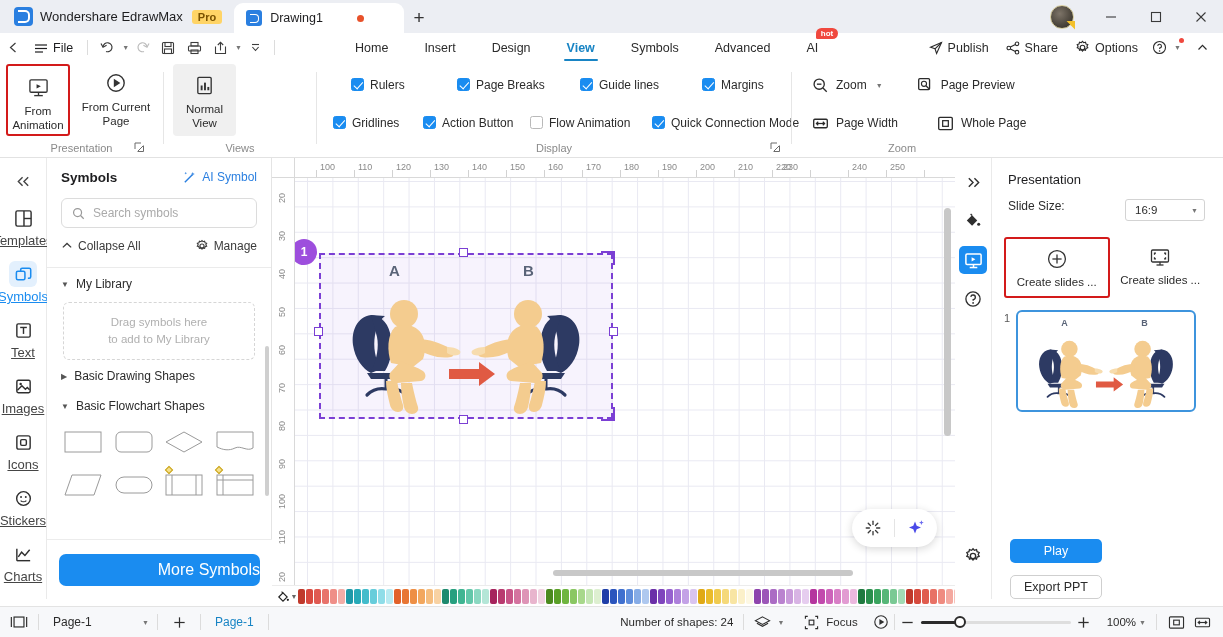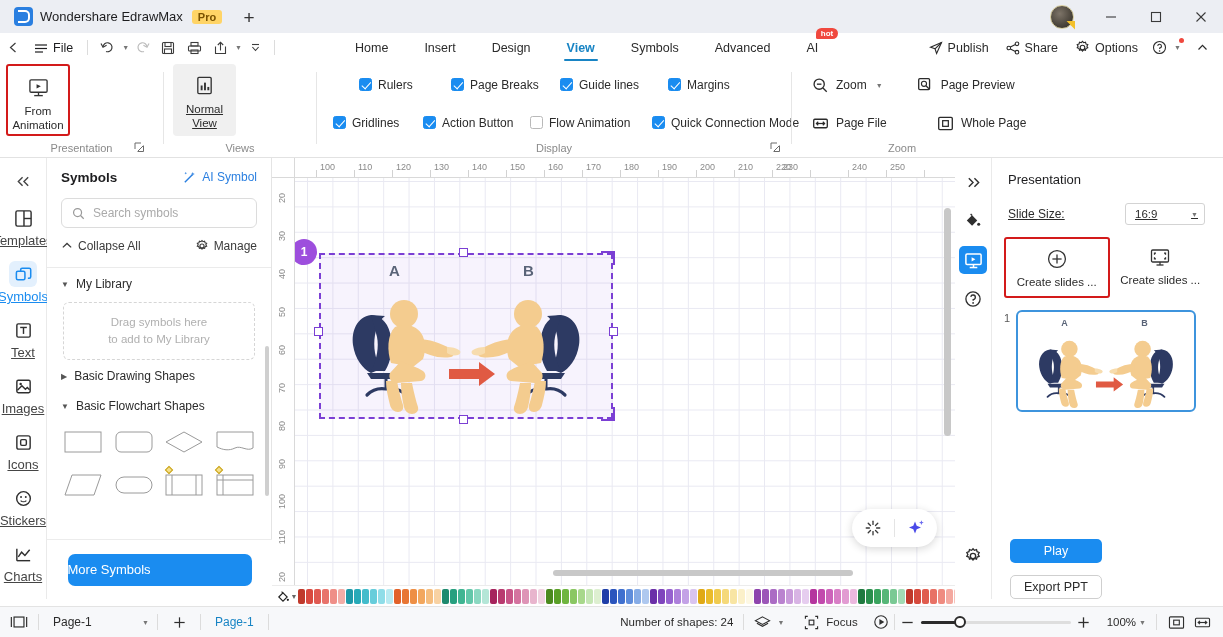--- a/index.html
+++ b/index.html
@@ -110,21 +110,21 @@
     font-size:11px; color:#8a8a8a;
   }
   .rgroup-sep{ position:absolute; top:10px; width:1px; height:72px; background:#e6e6e6;}
   .bigbtn{
     width:72px; display:flex; flex-direction:column; align-items:center;
     gap:4px; padding-top:8px; cursor:default;
   }
   .bigbtn .lbl{ font-size:11.5px; color:#2b2b2b; text-align:center; line-height:1.25;}
   .bigbtn .ico{ height:26px; display:flex;align-items:center;justify-content:center; color:#333;}
   .redbox{ border:2.5px solid #d31a1a; border-radius:3px; }
-  .greybtn{ background:#f0f0f0; border-radius:4px;text-decoration:underline; }
+  .greybtn{ background:#f0f0f0; border-radius:4px; }
   .launcher{ position:absolute; bottom:3px; color:#6b6b6b; font-size:11px;}
 
   .cbrow{ display:flex; align-items:center; gap:6px; height:21px; }
   .cb{
     width:13px;height:13px;border-radius:2.5px;border:1px solid #b9b9b9;background:#fff;
     flex:none; position:relative;
   }
   .cb.on{ background:#1a8cf0; border-color:#1a8cf0; }
   .cb.on::after{
     content:""; position:absolute; left:3.5px; top:1px; width:4px;height:7.5px;
@@ -187,22 +187,22 @@
   }
   .sp-scrollbar{
     position:absolute; right:2px; top:78px; width:4px; height:150px;
     background:#cfcfcf; border-radius:3px;
   }
   .sp-foot{
     position:absolute; left:0; bottom:0; width:225px; height:60px; background:#fff;
     border-top:1px solid #ececec; display:flex;align-items:center;justify-content:center;
   }
   .more-symbols{
-    width:184px; height:32px; background:#1a8cf0; color:#fff; border-radius:7px;
-    display:flex;align-items:center;justify-content:flex-start; font-size:13px;
+    width:201px; height:32px; background:#1a8cf0; color:#fff; border-radius:7px;
+    display:flex;align-items:center;justify-content:flex-end; font-size:16px;
   }
 
   
   .canvas-area{ position:absolute; left:272px; top:158px; width:683px; height:441px; background:#fff; }
   .ruler-h{
     position:absolute; left:23px; top:0; width:660px; height:20px;
     background:#fff; border-bottom:1px solid #d9d9d9; overflow:hidden;
   }
   .ruler-v{
     position:absolute; left:0; top:20px; width:23px; height:421px;
@@ -270,21 +270,21 @@
   }
   .rr-item{ width:28px;height:28px;margin-bottom:11px;display:flex;align-items:center;justify-content:center;color:#2f2f2f;border-radius:5px;}
   .rr-item.active{ background:#1a8cf0; color:#fff; }
   .rr-gear{ position:absolute; bottom:18px; }
 
   
   .ppanel{
     position:absolute; left:992px; top:158px; width:231px; height:441px; background:#fff;
   }
   .pp-title{ padding:14px 16px 12px; font-size:13px; color:#1d1d1f; }
-  .pp-row{ display:flex;align-items:center;justify-content:space-between; padding:0 18px 0 16px; height:30px;text-decoration:underline;}
+  .pp-row{ display:flex;align-items:flex-start;justify-content:space-between; padding:0 18px 0 16px; height:30px;}
   .pp-lbl{ font-size:12px; color:#2b2b2b; }
   .pp-select{
     width:80px;height:22px;border:1px solid #d3d3d3;border-radius:3px;
     display:flex;align-items:center;justify-content:space-between;padding:0 6px 0 9px;
     font-size:11.5px; color:#2b2b2b;
   }
   .pp-create{ display:flex; padding:8px 12px 0; gap:0; }
   .cs-btn{
     flex:1; display:flex; flex-direction:column; align-items:center; gap:6px;
     padding:9px 2px 8px; border-radius:3px;
@@ -331,20 +331,25 @@
 <body>
 
 <div id="app">
 
   <div class="titlebar">
     <div class="app-brand">
       <span class="brand-logo"></span>
       <span class="brand-name">Wondershare EdrawMax</span>
       <span class="pro-badge">Pro</span>
     </div>
+    <div class="doc-tab">
+      <span class="tab-icon"></span>
+      <span class="tab-label">Drawing1</span>
+      <span class="tab-dot"></span>
+    </div>
     <div class="new-tab">+</div>
     <div class="winbuttons">
       <div class="avatar"></div>
       <div class="wbtn">
         <svg width="12" height="12" viewBox="0 0 12 12">
             <line x1="1" y1="6" x2="11" y2="6" stroke="currentColor" stroke-width="1.1"></line>
           </svg>
       </div>
       <div class="wbtn">
         <svg width="12" height="12" viewBox="0 0 12 12">
@@ -495,20 +500,29 @@
           <span class="ico">
             <svg width="21" height="21" viewBox="0 0 22 22">
                 <rect x="2" y="3" width="18" height="13" rx="1.3" fill="none" stroke="currentColor" stroke-width="1.4"></rect>
                 <polygon points="9,7.5 9,12 13.5,9.7" fill="currentColor"></polygon>
                 <line x1="11" y1="16" x2="11" y2="19.5" stroke="currentColor" stroke-width="1.4"></line>
                 <line x1="6.5" y1="19.5" x2="15.5" y2="19.5" stroke="currentColor" stroke-width="1.4"></line>
               </svg>
           </span>
           <span class="lbl">From Animation</span>
         </div>
+        <div class="bigbtn" style="margin-left:10px;">
+          <span class="ico">
+            <svg width="22" height="22" viewBox="0 0 22 22">
+                <circle cx="11" cy="11" r="8.2" fill="none" stroke="currentColor" stroke-width="1.4"></circle>
+                <polygon points="8.8,6.8 8.8,15.2 15.4,11" fill="currentColor"></polygon>
+              </svg>
+          </span>
+          <span class="lbl">From Current Page</span>
+        </div>
       </div>
       <div class="rgroup-label">Presentation</div>
       <div class="launcher" style="right:18px;">
         <svg width="11" height="11" viewBox="0 0 11 11">
             <path d="M1 1h6M1 1v6" stroke="currentColor" stroke-width="1" fill="none"></path>
             <polyline points="3.5,9.5 9.5,9.5 9.5,3.5" fill="none" stroke="currentColor" stroke-width="1"></polyline>
             <line x1="4" y1="9" x2="9" y2="4" stroke="currentColor" stroke-width="1"></line>
           </svg>
       </div>
     </div>
@@ -526,21 +540,21 @@
               </svg>
           </span>
           <span class="lbl">Normal View</span>
         </div>
       </div>
       <div class="rgroup-label">Views</div>
     </div>
     <div class="rgroup-sep" style="left:316px;"></div>
 
     <div class="rgroup" style="left:317px; width:474px;">
-      <div style="position:absolute; left:16px; top:12px; display:flex; gap:2px;padding-left:26px;">
+      <div style="position:absolute; left:8px; top:12px; display:flex; gap:16px;padding-left:26px;">
         <div class="cbrow" style="width:90px">
           <span class="cb on"></span>
           <span class="cblbl">Rulers</span>
         </div>
         <div class="cbrow" style="width:107px">
           <span class="cb on"></span>
           <span class="cblbl">Page Breaks</span>
         </div>
         <div class="cbrow" style="width:106px">
           <span class="cb on"></span>
@@ -601,21 +615,21 @@
         </div>
       </div>
       <div style="position:absolute; left:20px; top:48px; display:flex; gap:34px;">
         <div class="zbtn" style="width:91px">
           <svg width="17" height="17" viewBox="0 0 18 18">
               <rect x="1.8" y="4.5" width="14.4" height="9" rx="1.2" fill="none" stroke="currentColor" stroke-width="1.4"></rect>
               <line x1="4.8" y1="9" x2="13.2" y2="9" stroke="currentColor" stroke-width="1.3"></line>
               <polyline points="6.6,7.2 4.7,9 6.6,10.8" fill="none" stroke="currentColor" stroke-width="1.3"></polyline>
               <polyline points="11.4,7.2 13.3,9 11.4,10.8" fill="none" stroke="currentColor" stroke-width="1.3"></polyline>
             </svg>
-          <span>Page File</span>
+          <span>Page Width</span>
         </div>
         <div class="zbtn">
           <svg width="17" height="17" viewBox="0 0 18 18">
               <rect x="1.8" y="2.5" width="14.4" height="13" rx="1.2" fill="none" stroke="currentColor" stroke-width="1.4"></rect>
               <rect x="6" y="6" width="6" height="6" fill="none" stroke="currentColor" stroke-width="1.3"></rect>
             </svg>
           <span>Whole Page</span>
         </div>
       </div>
       <div class="rgroup-label" style="text-align:left; left:96px;">Zoom</div>

